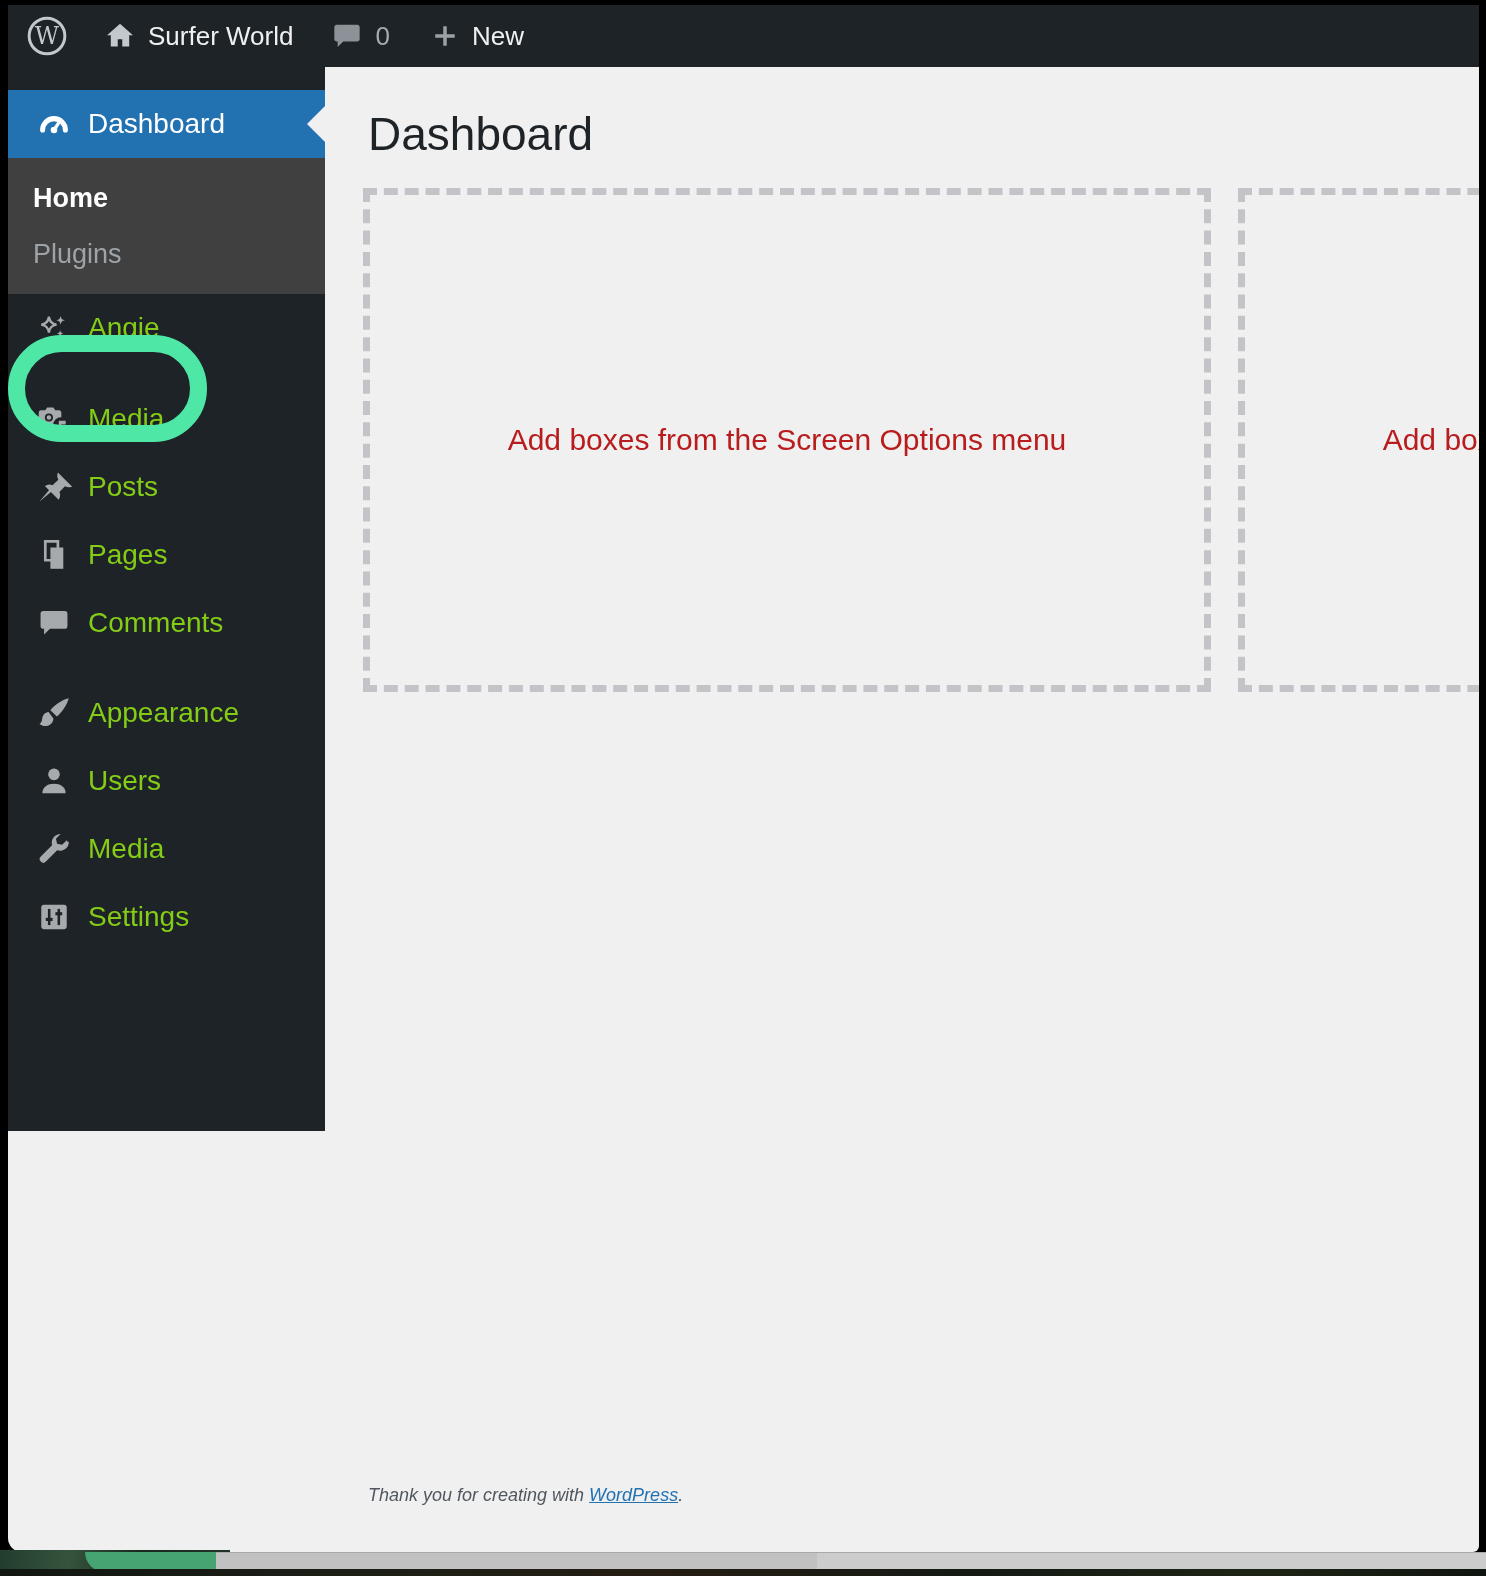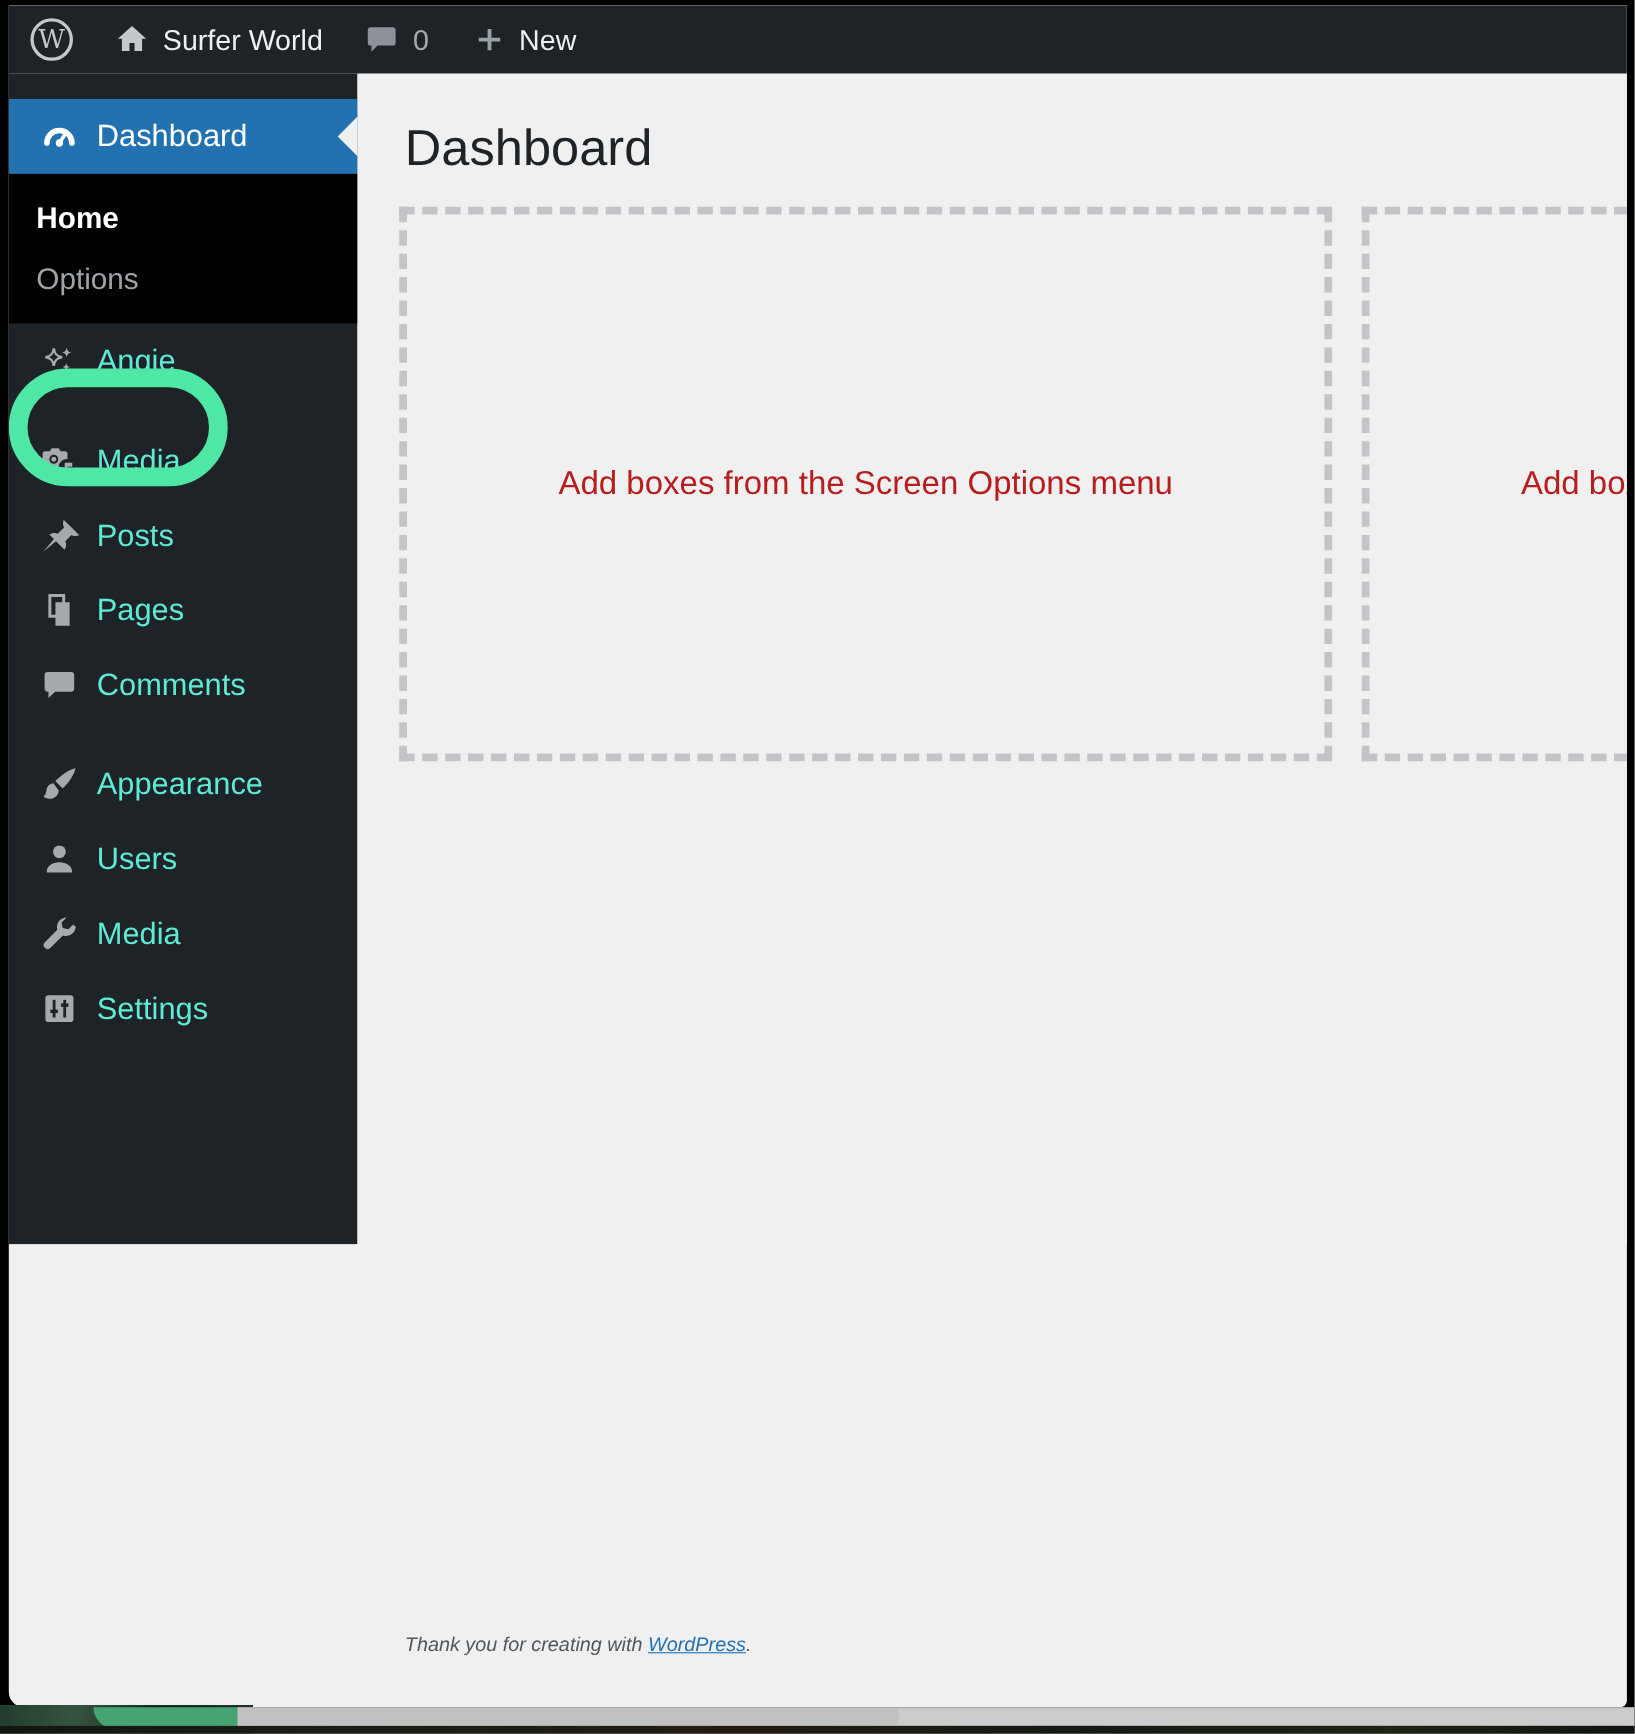--- a/index.html
+++ b/index.html
@@ -37,31 +37,31 @@
   .body-row { display:flex; height:1064px; }
 
   
   .sidebar {
     width:317px; background:#1d2327; padding-top:23px;
     position:relative; flex:none;
   }
   .menu-item {
     height:68px; display:flex; align-items:center;
     padding-left:28px; gap:16px; position:relative;
-    color:#5eead4; font-size:28px; cursor:pointer;
+    color:#84cc16; font-size:28px; cursor:pointer;
   }
   .menu-item .icon { color:#a7aaad; width:36px; justify-content:center; }
   .menu-item.active { background:#2271b1; color:#fff; }
   .menu-item.active .icon { color:#fff; }
   .menu-item.active::after {
     content:""; position:absolute; right:0; top:50%; margin-top:-18px;
     border:18px solid transparent; border-right-color:#f0f0f1;
     border-left-width:0;
   }
-  .submenu { background:#000000; padding:12px 0; }
+  .submenu { background:#404040; padding:12px 0; }
   .submenu-item {
     height:56px; display:flex; align-items:center; padding-left:25px;
     color:#9ea3a8; font-size:27px; cursor:pointer;
   }
   .submenu-item.current { color:#fff; font-weight:bold; }
   .angie-row { margin-bottom:23px; }
   .menu-gap { height:22px; }
   .collapse-row { color:#a7aaad; }
   .collapse-row .icon { color:#a7aaad; }
 
@@ -166,21 +166,21 @@
           </svg>
         </span>
         <span>Dashboard</span>
       </div>
 
       <div class="submenu">
         <div class="submenu-item current">
           <span>Home</span>
         </div>
         <div class="submenu-item">
-          <span>Options</span>
+          <span>Plugins</span>
         </div>
       </div>
 
       <div class="menu-item angie-row">
         <span class="icon">
           <svg width="36" height="36" viewBox="0 0 24 24">
             <path d="M8.6 4.5c.45 3.4 1.75 4.9 5.1 5.3-3.35.4-4.65 1.9-5.1 5.3-.45-3.4-1.75-4.9-5.1-5.3 3.35-.4 4.65-1.9 5.1-5.3z" fill="none" stroke="currentColor" stroke-width="1.5"></path>
             <path d="M16.4 3.9c.25 1.9 1 2.7 2.9 3-1.9.3-2.65 1.1-2.9 3-.25-1.9-1-2.7-2.9-3 1.9-.3 2.65-1.1 2.9-3z" fill="currentColor"></path>
             <path d="M16.1 13.4c.2 1.5.8 2.1 2.3 2.3-1.5.2-2.1.8-2.3 2.3-.2-1.5-.8-2.1-2.3-2.3 1.5-.2 2.1-.8 2.3-2.3z" fill="currentColor"></path>
           </svg>

